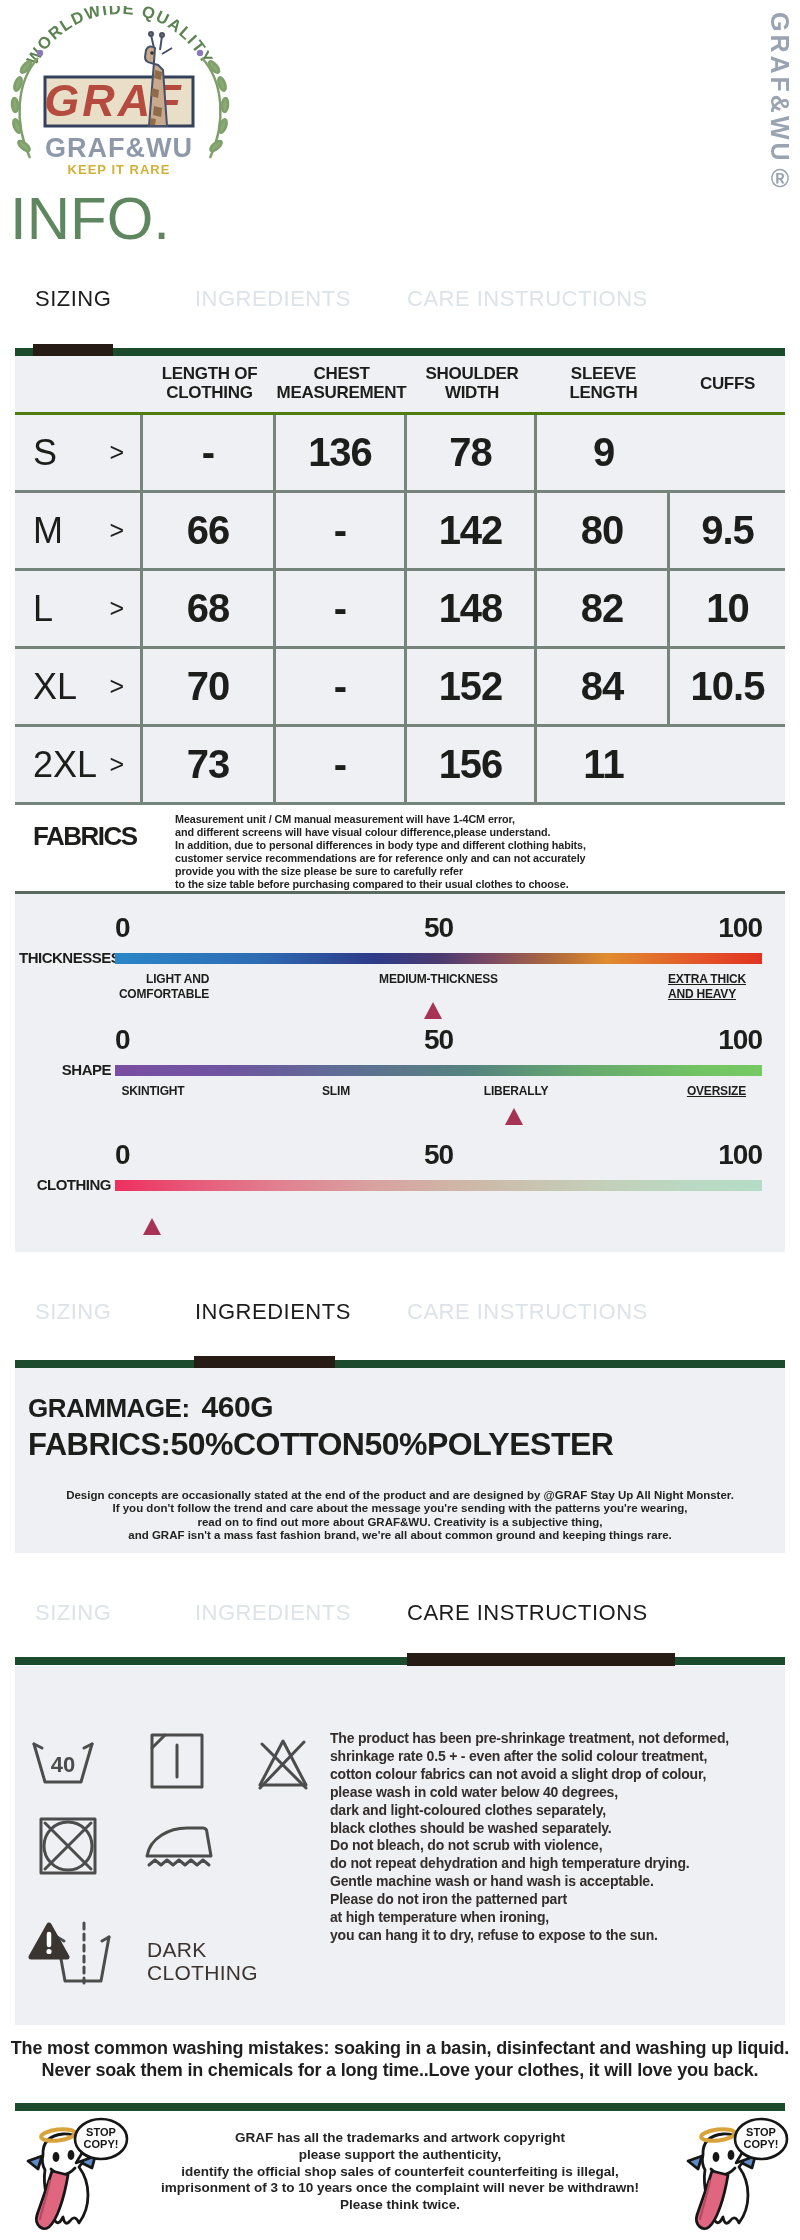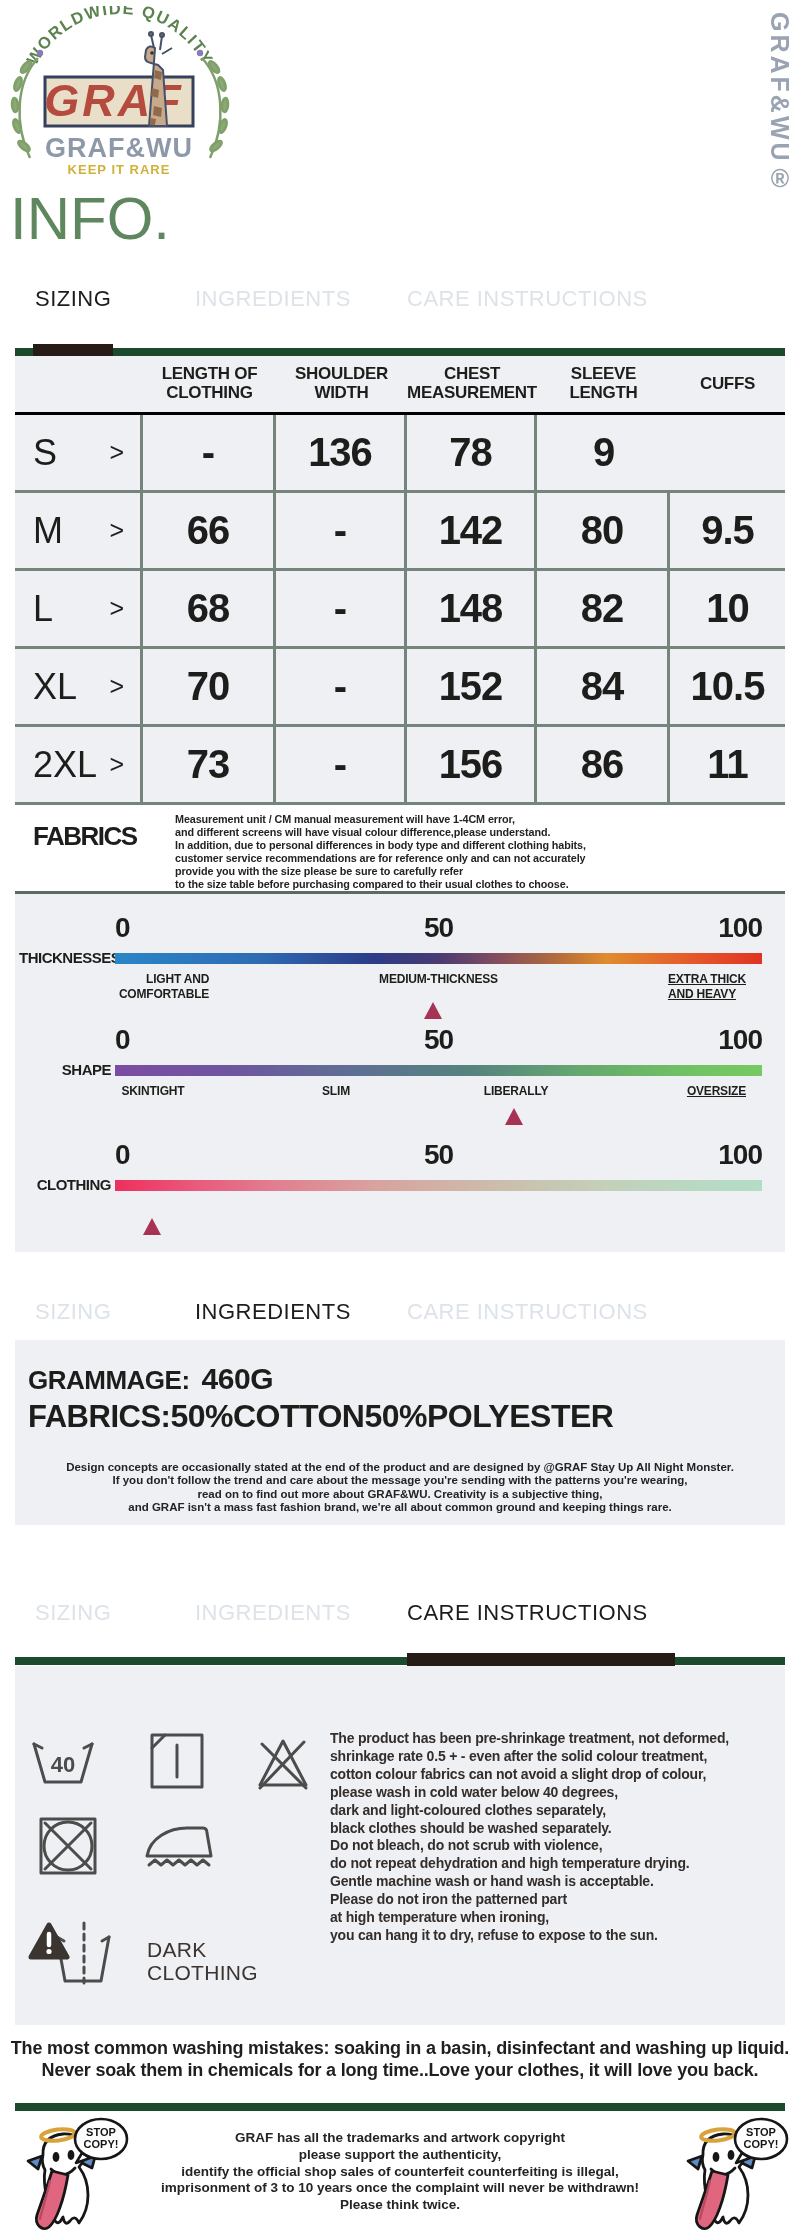--- a/index.html
+++ b/index.html
@@ -25,21 +25,21 @@
   .grule { position:absolute; left:15px; width:770px; height:8px; background:#1b4a2d; }
   #grule1 { top:348px; } #grule2 { top:1360px; } #grule3 { top:1657px; } #grule4 { top:2103px; }
   .gind { position:absolute; height:17px; background:#271b15; }
   #gind1 { left:33px;  width:80px;  top:344px; }
   #gind2 { left:194px; width:141px; top:1356px; }
   #gind3 { left:407px; width:268px; top:1653px; }
 
   
   #size-table { left:15px; top:356px; width:770px; }
   .trow { display:grid; grid-template-columns:128px 133px 131px 130px 133px 115px; background:#eef0f3; }
-  .thead { height:59px; border-bottom:3px solid #000000; }
+  .thead { height:59px; border-bottom:3px solid #4d7c0f; }
   .thead .hc { display:flex; align-items:center; justify-content:center; text-align:center;
                font-size:17px; font-weight:700; line-height:1.1; letter-spacing:-.3px; white-space:pre-line; }
   .tdata { height:78px; border-bottom:3px solid #76857b; }
   .tdata > div { border-right:3px solid #76857b; display:flex; align-items:center; justify-content:center; }
   .tdata > div:last-child { border-right:none; }
   .sizecell { justify-content:space-between !important; padding:0 16px 0 18px; }
   .sizelabel { font-size:36px; font-weight:400; }
   .chev { font-size:25px; font-weight:400; }
   .val { font-size:40px; font-weight:700; letter-spacing:-1px; }
 
@@ -62,21 +62,21 @@
   .sbar { position:absolute; top:41px; left:0; width:647px; height:11px; }
   .segs { position:absolute; top:60px; left:0; width:647px; height:34px; font-size:12px; font-weight:700; }
   .seg { position:absolute; top:0; white-space:pre-line; text-align:right; transform:translateX(-50%); line-height:1.25; letter-spacing:-.2px;}
   .seg.right { right:16px; left:auto; transform:none; text-align:left;text-decoration:underline; }
   .marker { position:absolute; width:0; height:0; transform:translateX(-50%);
             border-left:9px solid transparent; border-right:9px solid transparent;
             border-bottom:17px solid #a63353; }
   #scaleA .marker { top:90px; } #scaleB .marker { top:84px; } #scaleC .marker { top:79px; }
 
   
-  #ingpanel { left:15px; top:1340px; width:770px; height:185px; background:#eef0f3; }
+  #ingpanel { left:15px; top:1368px; width:770px; height:185px; background:#eef0f3; }
   #grammage { position:absolute; left:13px; top:22px; display:flex; align-items:baseline; }
   #grammage .lab { font-size:26px; font-weight:700; letter-spacing:-.5px; }
   #grammage .valg { font-size:30px; font-weight:700; margin-left:12px; letter-spacing:-.5px; }
   #fabrics { position:absolute; left:13px; top:58px; display:flex; align-items:baseline; }
   #fabrics .lab { font-size:31px; font-weight:700; letter-spacing:-.5px; }
   #fabrics .valg { font-size:32px; font-weight:700; letter-spacing:-.5px; }
   #ing-note { position:absolute; left:0; width:770px; top:121px; text-align:center;
               font-size:11.5px; font-weight:700; line-height:13.4px; white-space:pre-line; color:#232323; }
 
   
@@ -164,24 +164,24 @@
   <span class="tab off tp3">CARE INSTRUCTIONS</span>
 </div>
 <div id="grule1" class="grule"></div>
 <div id="gind1" class="gind"></div>
 
 <div id="size-table" class="abs">
   <div class="trow thead">
     <div class="hc"></div>
     <div class="hc">LENGTH OF
 CLOTHING</div>
+    <div class="hc">CHEST
+MEASUREMENT</div>
     <div class="hc">SHOULDER
 WIDTH</div>
-    <div class="hc">CHEST
-MEASUREMENT</div>
     <div class="hc">SLEEVE
 LENGTH</div>
     <div class="hc">CUFFS</div>
   </div>
 
   <div class="trow tdata">
     <div class="sizecell">
         <span class="sizelabel">S</span>
         <span class="chev">&gt;</span>
       </div>
@@ -267,23 +267,20 @@
         <span class="chev">&gt;</span>
       </div>
     <div>
         <span class="val">73</span>
       </div>
     <div>
         <span class="val">-</span>
       </div>
     <div>
         <span class="val">156</span>
-      </div>
-    <div>
-        <span class="val">86</span>
       </div>
     <div>
         <span class="val">11</span>
       </div>
   </div>
 </div>
 
 <div id="caution" class="abs">
   <div id="caution-title">FABRICS</div>
   <div id="caution-text">Measurement unit / CM manual measurement will have 1-4CM error,

